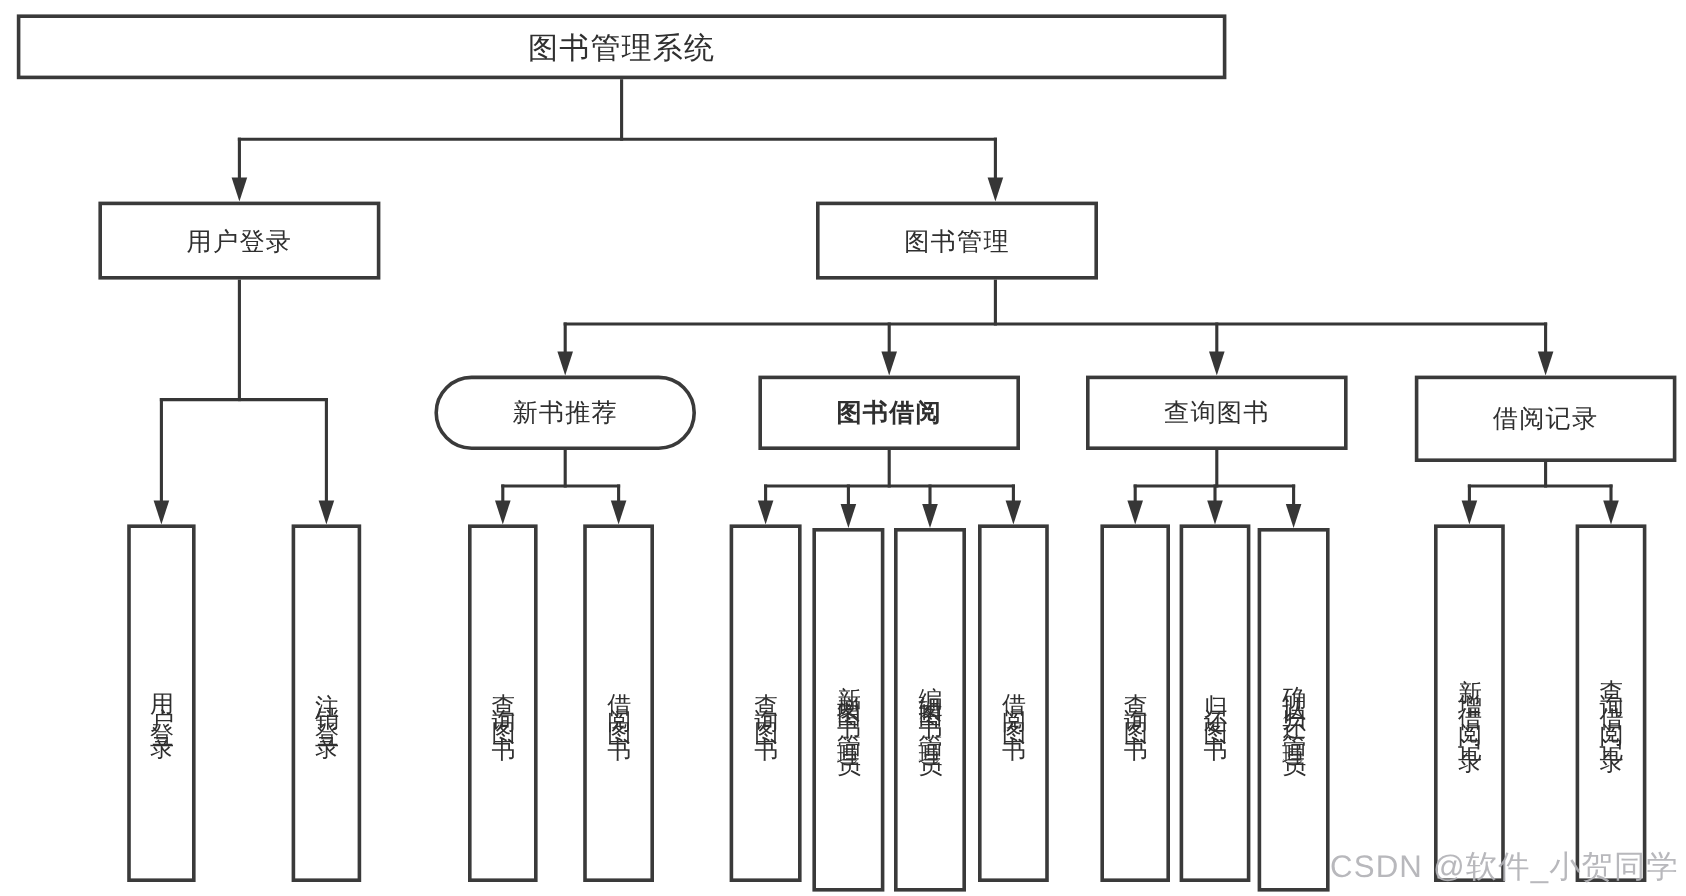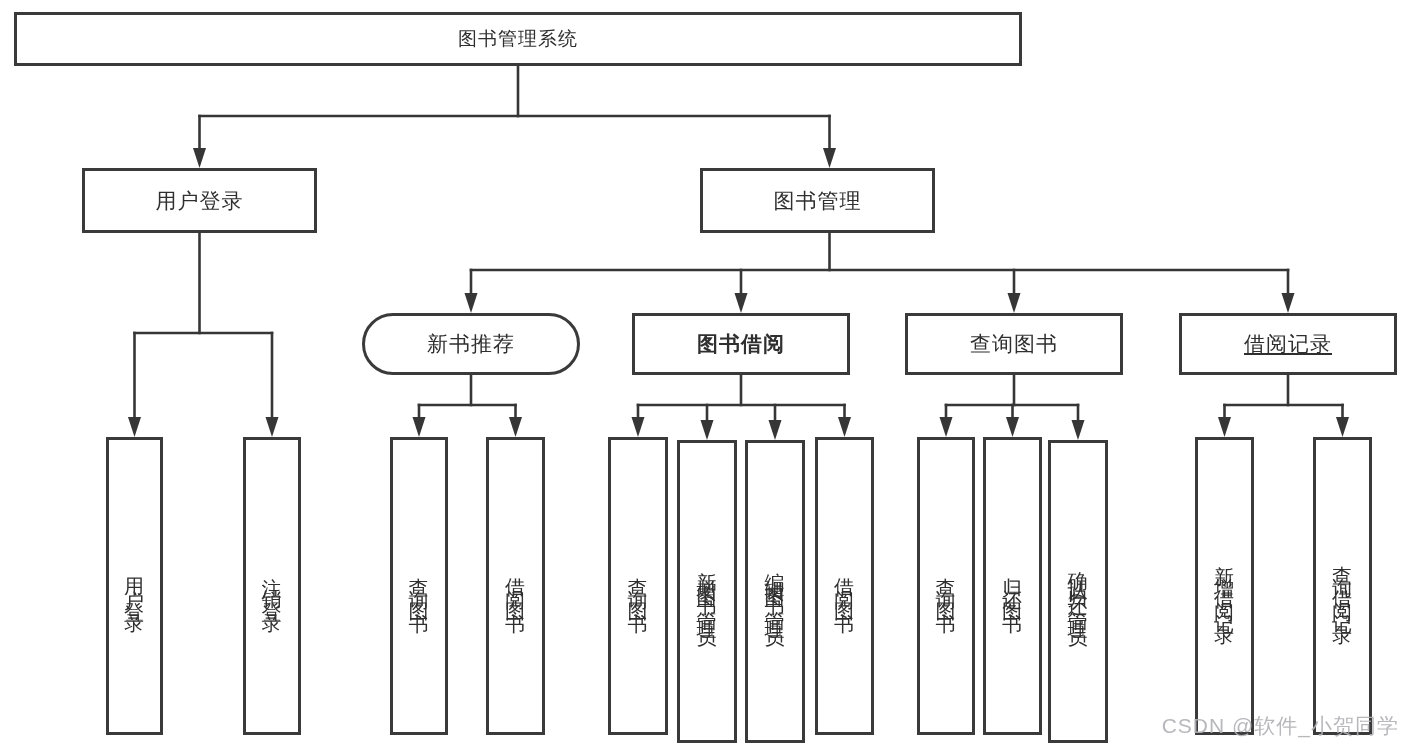--- a/index.html
+++ b/index.html
@@ -23,34 +23,34 @@
     border: 3px solid #3a3a3a;
     background: #ffffff;
     display: flex;
     align-items: center;
     justify-content: center;
     font-size: 21px;
     letter-spacing: 1px;
     color: #2f2f2f;
     white-space: nowrap;
   }
-  .node.top { font-size: 19px; text-align: right; }
+  .node.top { font-size: 25px; text-align: right; }
   .node.v {
     writing-mode: vertical-rl;
     text-orientation: mixed;
     font-size: 20px;
     letter-spacing: 12px;
     line-height: 1;
   }
   .node.v.tight { letter-spacing: 8px; }
   .watermark {
     position: absolute;
     right: 6px;
     bottom: 7px;
-    font-size: 21px;
+    font-size: 26px;
     letter-spacing: 1px;
     color: rgba(178, 178, 182, 0.92);
     z-index: 5;
   }
 </style>
 </head>
 <body>
 
 <div class="stage">
 
@@ -116,26 +116,26 @@
       <polygon points="1006,417 1019,417 1012.5,437"></polygon>
       <polygon points="1071.5,420 1084.5,420 1078,440"></polygon>
       <polygon points="1218,417 1231,417 1224.5,437"></polygon>
       <polygon points="1336,417 1349,417 1342.5,437"></polygon>
     </g>
   </svg>
 
   <div class="node top" style="left:14px; top:12px; width:1008px; height:54px;">图书管理系统</div>
 
   <div class="node" style="left:82px; top:168px; width:235px; height:65px;">用户登录</div>
-  <div class="node" style="left:700px; top:168px; width:235px; height:65px;">图书管理</div>
+  <div class="node" style="left:680px; top:168px; width:235px; height:65px;">图书管理</div>
 
   <div class="node" style="left:362px; top:313px; width:218px; height:62px;border-radius:31px;">新书推荐</div>
   <div class="node" style="left:632px; top:313px; width:218px; height:62px;font-weight:bold;">图书借阅</div>
   <div class="node" style="left:905px; top:313px; width:218px; height:62px;">查询图书</div>
-  <div class="node" style="left:1179px; top:313px; width:218px; height:62px;text-decoration:underline;">借阅记录</div>
+  <div class="node" style="left:1179px; top:313px; width:218px; height:72px;">借阅记录</div>
 
   <div class="node v" style="left:106px; top:437px; width:57px; height:298px;">用户登录</div>
   <div class="node v" style="left:243px; top:437px; width:58px; height:298px;">注销登录</div>
 
   <div class="node v" style="left:390px; top:437px; width:58px; height:298px;">查询图书</div>
   <div class="node v" style="left:486px; top:437px; width:59px; height:298px;">借阅图书</div>
 
   <div class="node v" style="left:608px; top:437px; width:60px; height:298px;">查询图书</div>
   <div class="node v tight" style="left:677px; top:440px; width:60px; height:303px;">新增图书（管理员）</div>
   <div class="node v tight" style="left:745px; top:440px; width:60px; height:303px;">编辑图书（管理员）</div>

